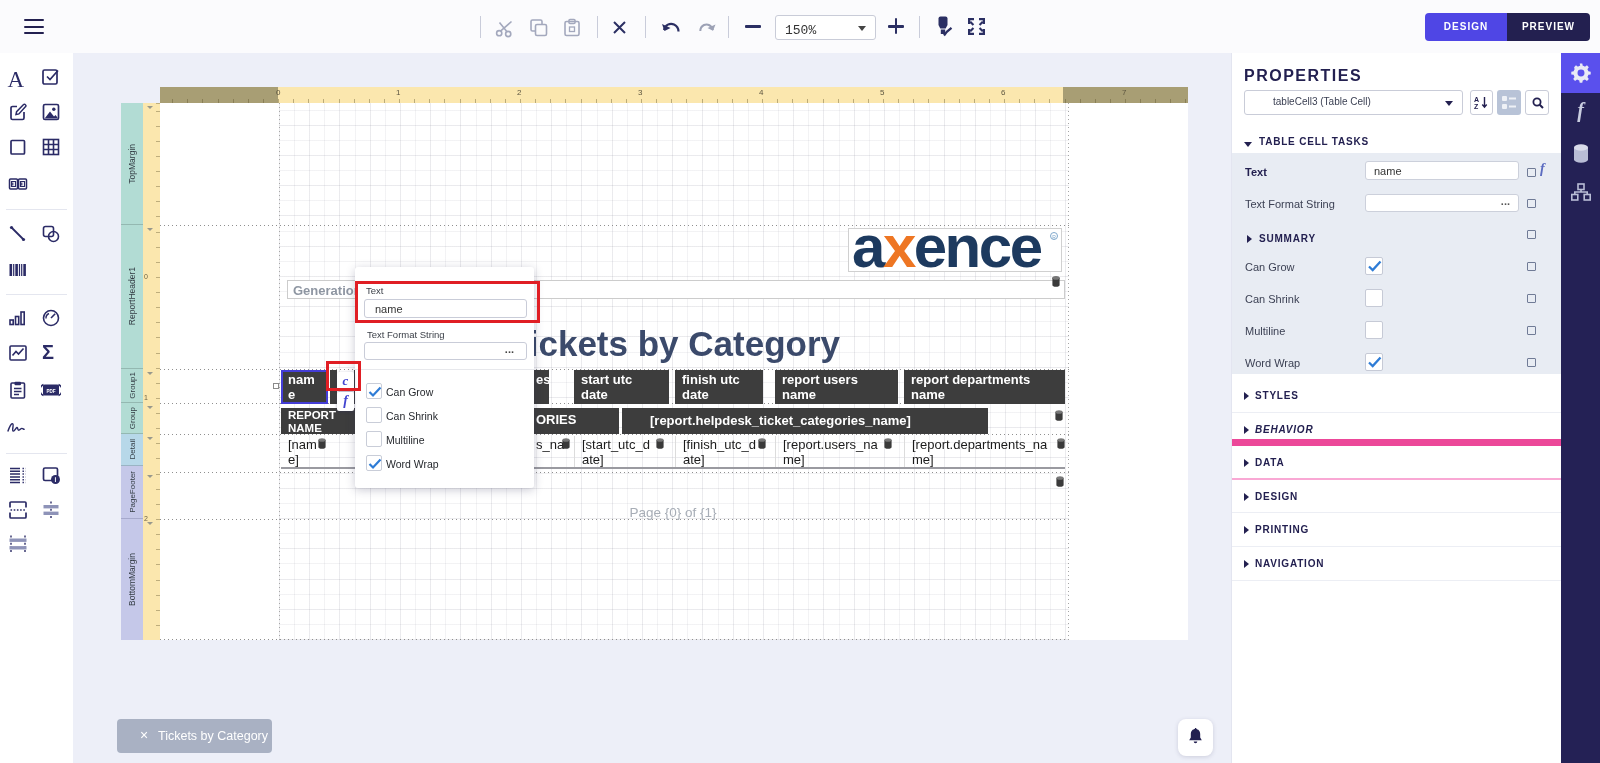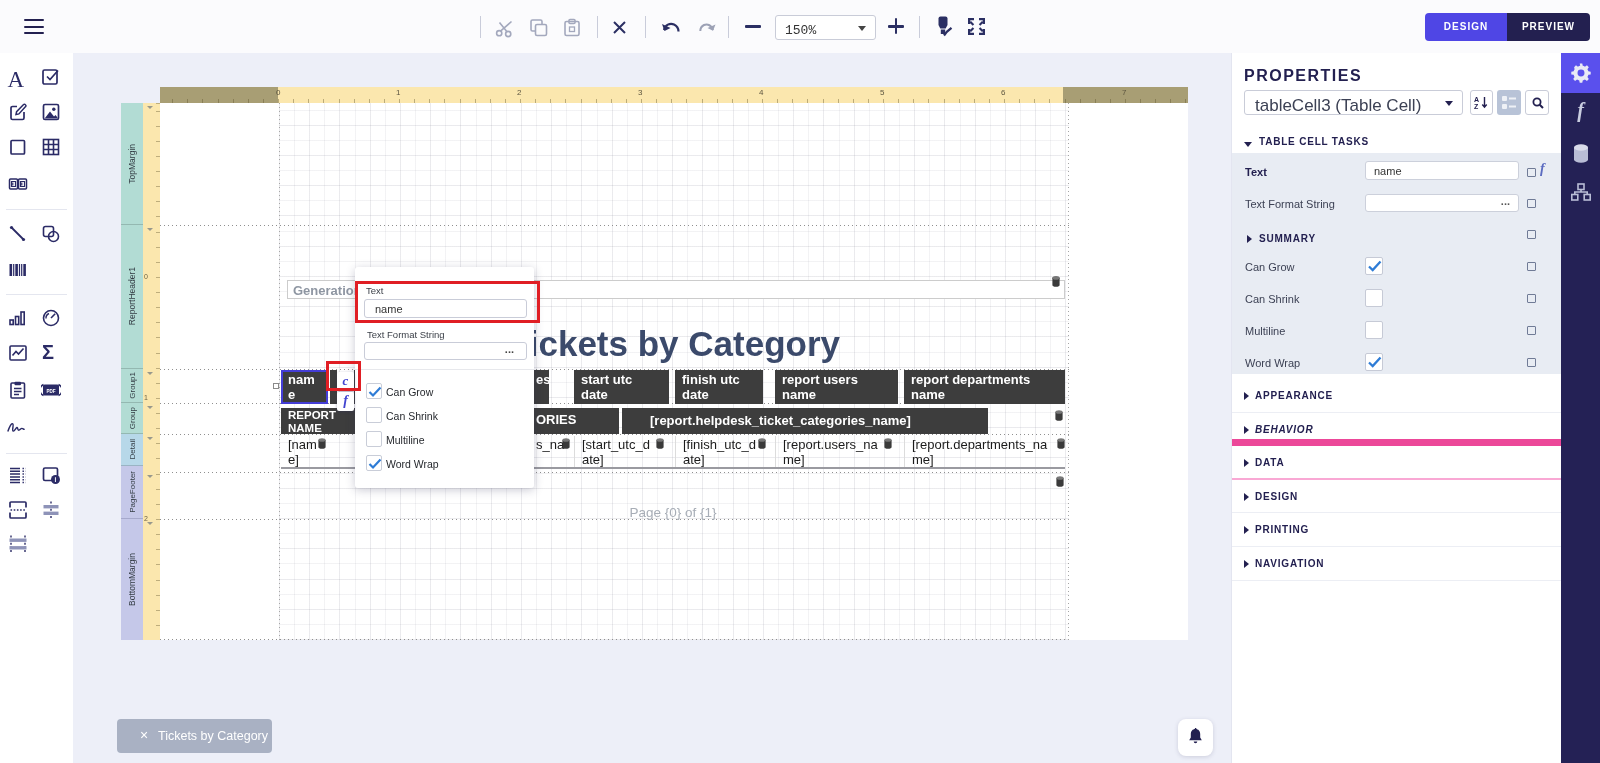--- a/index.html
+++ b/index.html
@@ -307,20 +307,24 @@
     <div class="dotl" style="left:87px;top:172px;width:910px;"></div>
     <div class="dotl" style="left:87px;top:316px;width:910px;"></div>
     <div class="dotl" style="left:87px;top:350px;width:910px;"></div>
     <div class="dotl" style="left:87px;top:381px;width:910px;"></div>
     <div class="dotl" style="left:87px;top:419px;width:910px;"></div>
     <div class="dotl" style="left:87px;top:466px;width:910px;"></div>
     <div class="dotl" style="left:87px;top:586px;width:910px;"></div>
     <div class="dotv" style="left:206px;top:50px;height:537px;"></div>
     <div class="dotv" style="left:995px;top:50px;height:537px;"></div>
 
+    <div style="position:absolute;left:775px;top:175px;width:214px;height:44px;border:1px solid #d0d0d0;background:#fff;overflow:hidden;">
+      <div style="position:absolute;left:3px;top:-17px;font-weight:bold;font-size:60px;letter-spacing:-2.5px;color:#1d3a5f;">a<span style="color:#ee7623;">x</span>ence</div>
+      <div style="position:absolute;right:3px;top:3px;width:8px;height:8px;border:1.3px solid #7fa8cc;border-radius:50%;color:#7fa8cc;font-size:5px;text-align:center;line-height:8px;">R</div>
+    </div>
 
     <div style="position:absolute;left:214px;top:227px;width:778px;height:19px;border:1px solid #cccccc;background:#fff;">
       <span style="position:absolute;left:5px;top:2px;font-size:13px;font-weight:bold;color:#8e96a2;">Generation date: 2024-01-01 10:35:54</span>
     </div>
 
     <div style="position:absolute;left:206px;top:272px;width:790px;height:38px;line-height:38px;text-align:center;font-size:35px;font-weight:bold;color:#3b4a6b;">Tickets by Category</div>
 
     <div class="hcell" style="left:257px;top:317px;width:7px;height:34px;"></div>
     <div class="hcell" style="left:281px;top:317px;width:195px;height:34px;">
         <span style="position:absolute;left:182px;top:2px;">es</span>
@@ -431,21 +435,21 @@
         <path d="M8.5 1 C5.5 1 3.8 3.2 3.8 6 L3.8 9.5 L2.2 12.2 L14.8 12.2 L13.2 9.5 L13.2 6 C13.2 3.2 11.5 1 8.5 1 Z" fill="#232050"></path>
         <path d="M6.7 13.5 a1.8 1.8 0 0 0 3.6 0 Z" fill="#232050"></path>
         <rect x="7.9" y="0" width="1.4" height="2" fill="#232050"></rect>
       </svg>
     </div>
   </div>
 
   <div id="rpanel">
     <div style="position:absolute;left:12px;top:14px;font-size:16px;font-weight:bold;letter-spacing:1.5px;color:#232050;">PROPERTIES</div>
     <div style="position:absolute;left:12px;top:37px;width:219px;height:25px;border:1px solid #c9ccd8;border-radius:3px;background:#fff;">
-      <span style="position:absolute;left:10px;top:5px;font-size:17px;color:#3c4154;">tableCell3 (Table Cell)</span>
+      <span style="position:absolute;left:28px;top:5px;font-size:10px;color:#3c4154;">tableCell3 (Table Cell)</span>
       <span style="position:absolute;right:9px;top:10px;width:0;height:0;border-left:4.5px solid transparent;border-right:4.5px solid transparent;border-top:5.5px solid #232050;"></span>
     </div>
     <div style="position:absolute;left:238px;top:37px;width:23px;height:25px;border:1px solid #c9ccd8;border-radius:3px;background:#fff;">
       <svg width="15" height="15" viewBox="0 0 15 15" style="position:absolute;left:3px;top:4px;">
           <text x="0" y="6.5" font-size="7" font-weight="bold" fill="#232050">A</text>
           <text x="0" y="14" font-size="7" font-weight="bold" fill="#232050">Z</text>
           <path d="M10.5 2 V12 M8.3 9.5 L10.5 12.2 L12.7 9.5" stroke="#232050" stroke-width="1.4" fill="none"></path>
         </svg>
     </div>
     <div style="position:absolute;left:265px;top:37px;width:24px;height:25px;border-radius:3px;background:#b8c3d7;">
@@ -496,21 +500,21 @@
       <div class="pr-cb" style="top:200px;">
           <svg width="15" height="13" viewBox="0 0 15 13" style="position:absolute;left:1px;top:2px;">
             <path d="M2 6.5 L5.7 10 L13.5 1.5" stroke="#2e7cd6" stroke-width="2.3" fill="none"></path>
           </svg>
         </div>
       <div class="pr-sq" style="top:205px;"></div>
     </div>
     <div id="sections" style="position:absolute;left:0;top:326px;width:330px;">
       <div style="height:33.6px;border-bottom:1px solid #eceef4;position:relative;">
           <span class="tri-r" style="position:absolute;left:12px;top:13px;"></span>
-          <span class="seclbl" style="position:absolute;left:23px;top:11px;">APPEARANCE</span>
+          <span class="seclbl" style="position:absolute;left:23px;top:11px;">STYLES</span>
         </div>
       <div style="height:33.6px;border-bottom:7px solid #ec4899;position:relative;font-style:italic;">
           <span class="tri-r" style="position:absolute;left:12px;top:13px;"></span>
           <span class="seclbl" style="position:absolute;left:23px;top:11px;">BEHAVIOR</span>
         </div>
       <div style="height:33.6px;border-bottom:2px solid #f9a8d4;position:relative;">
           <span class="tri-r" style="position:absolute;left:12px;top:13px;"></span>
           <span class="seclbl" style="position:absolute;left:23px;top:11px;">DATA</span>
         </div>
       <div style="height:33.6px;border-bottom:1px solid #eceef4;position:relative;">

